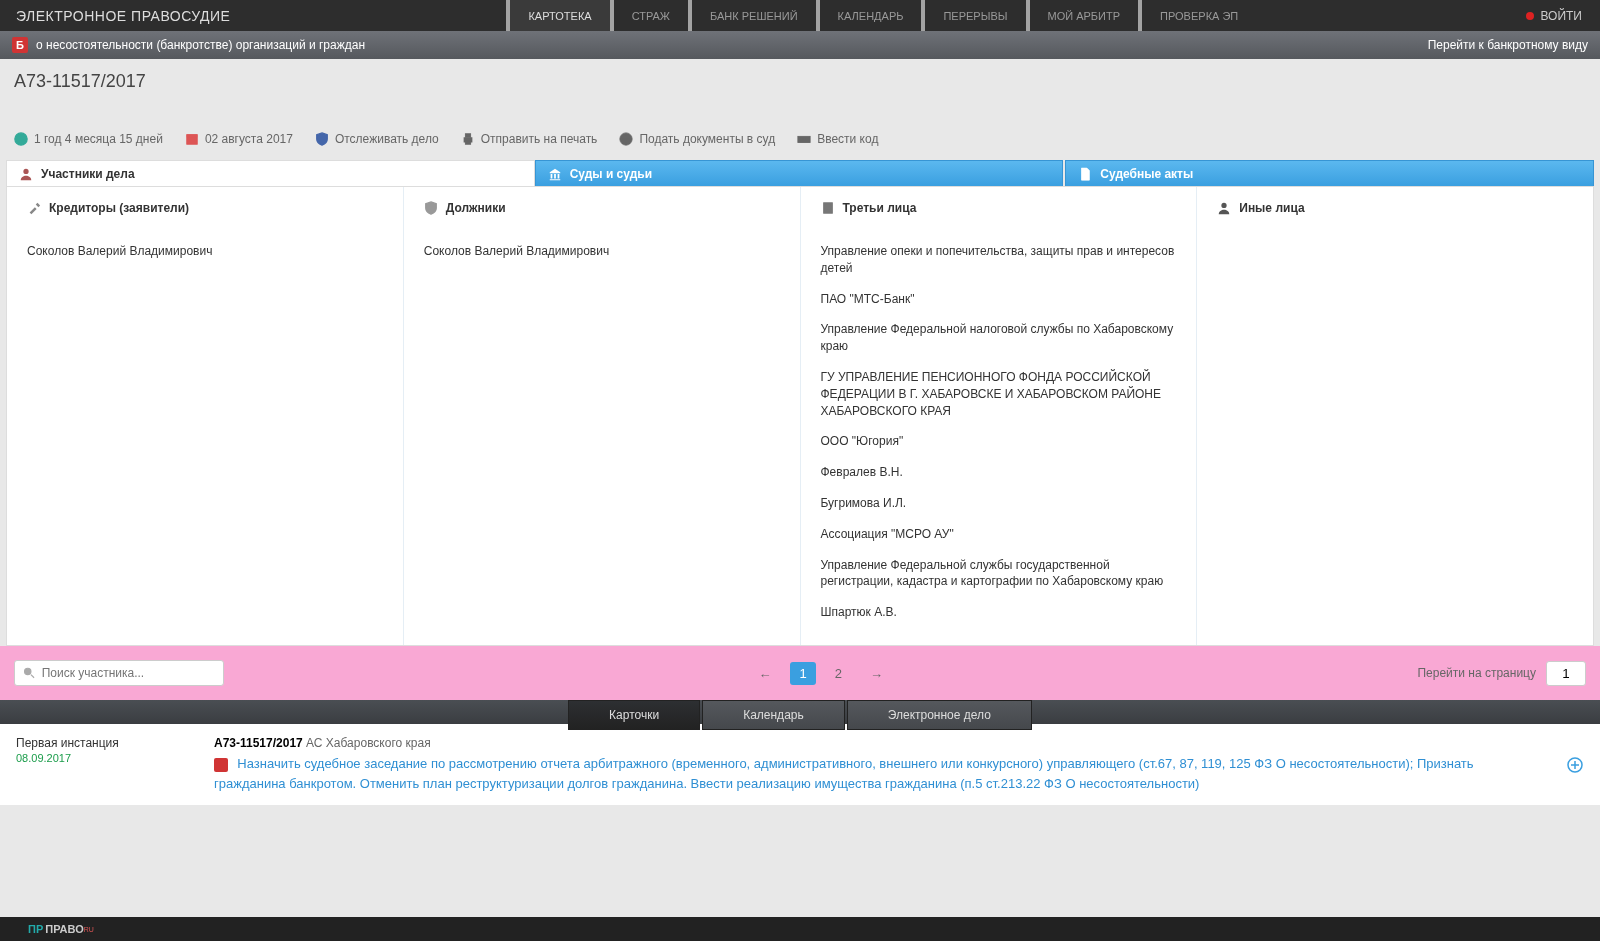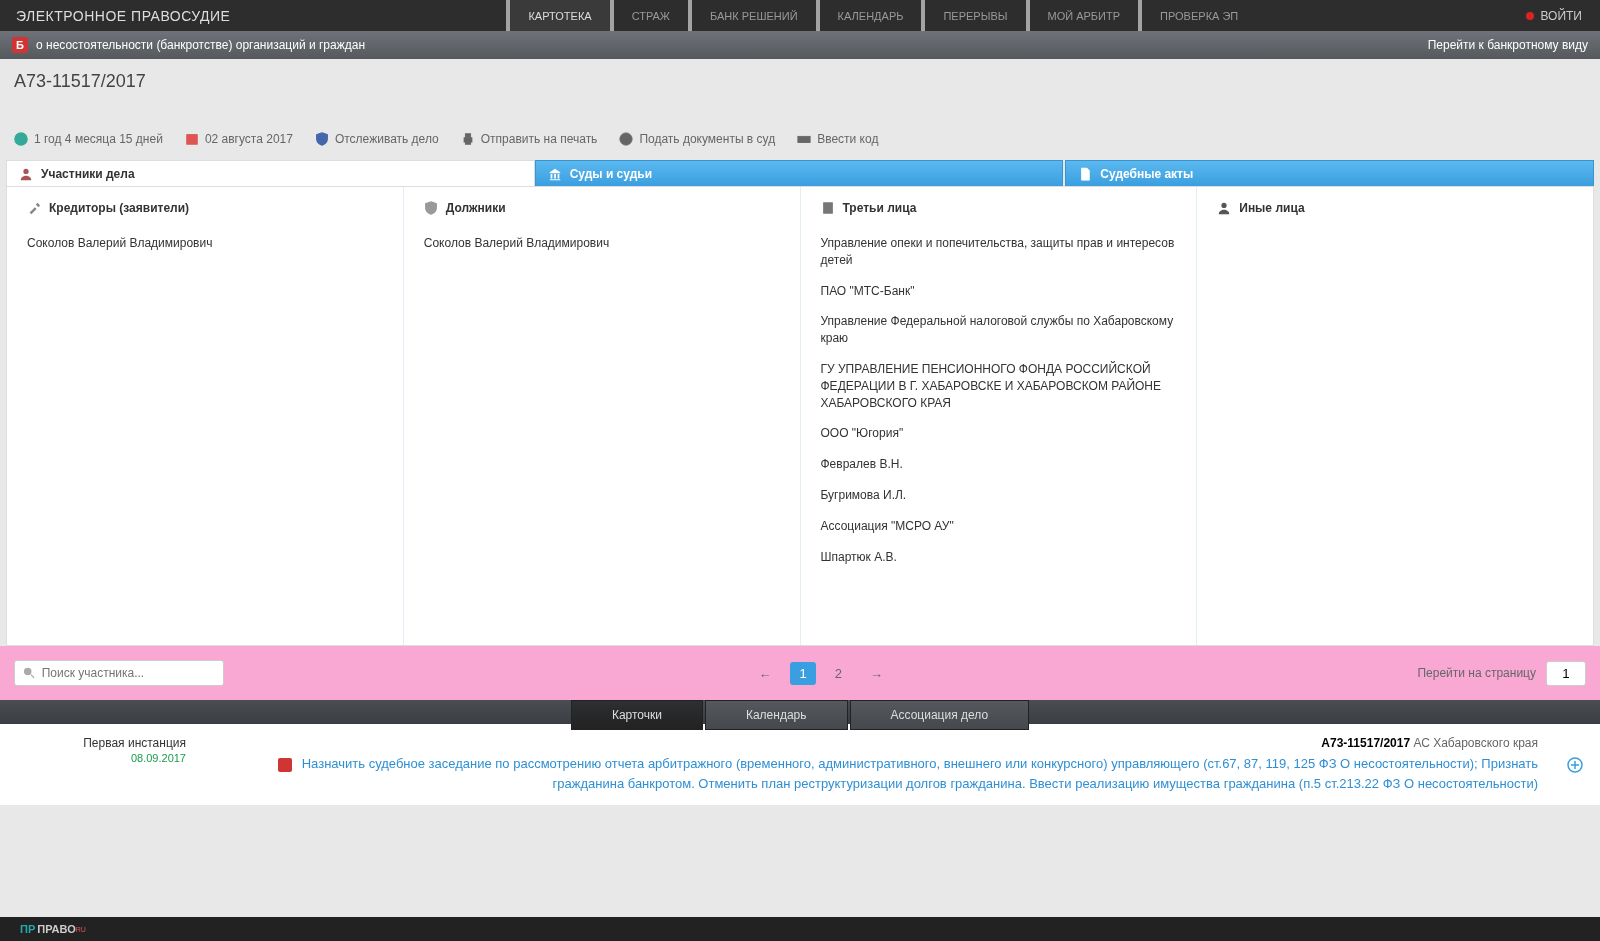--- a/index.html
+++ b/index.html
@@ -32,53 +32,53 @@
 .tabs-row { display: flex; height: 26px; margin: 6px 6px 0 6px; }
 .tab { flex: 1; display: flex; align-items: center; gap: 8px; padding: 0 12px; font-size: 12px; font-weight: bold; }
 .tab.white { background: #fff; color: #333; border: 1px solid #ddd; border-bottom: none; }
 .tab.blue { background: linear-gradient(#5bb8ef, #3a9fe0); color: #fff; border: 1px solid #3795d4; border-bottom: none; cursor: pointer; }
 .tab.blue + .tab.blue { margin-left: 2px; }
 
 
 .panel { background: #fff; margin: 0 6px; border: 1px solid #ddd; height: 460px; display: flex; }
 .col { flex: 1; padding: 14px 20px; position: relative; }
 .col + .col { border-left: 1px solid #e5eef5; }
-.col-header { display: flex; align-items: center; gap: 8px; font-weight: bold; font-size: 12px; color: #333; margin-bottom: 20px; }
+.col-header { display: flex; align-items: center; gap: 8px; font-weight: bold; font-size: 12px; color: #333; margin-bottom: 28px; }
 .col-item { font-size: 12px; color: #333; margin-bottom: 14px; line-height: 1.4; }
 
 
 .pager-bar { background: #f9a8d4; padding: 14px 14px; display: flex; align-items: center; }
 .search-box { background: #fff; border: 1px solid #ccc; border-radius: 3px; padding: 5px 8px; display: flex; align-items: center; gap: 6px; width: 210px; }
 .search-box input { border: none; outline: none; font-size: 12px; color: #888; width: 100%; }
 .pager-center { margin: 0 auto; display: flex; align-items: center; gap: 10px; font-size: 13px; color: #666; }
 .page-btn { padding: 4px 9px; border-radius: 3px; cursor: pointer; }
 .page-btn.active { background: #3a9fe0; color: #fff; }
 .pager-right { display: flex; align-items: center; gap: 10px; color: #666; }
 .page-input { width: 40px; text-align: center; border: 1px solid #ccc; border-radius: 3px; padding: 4px; }
 
 
 .viewmode-bar { background: linear-gradient(#4a4e53, #3a3d41); height: 24px; display: flex; align-items: flex-start; justify-content: center; gap: 2px; }
 .vm-btn { padding: 7px 40px; border: 1px solid #222; color: #ddd; font-size: 12px; cursor: pointer; background: linear-gradient(#55585d,#45484c); }
 .vm-btn.active { background: linear-gradient(#2d2f32,#222); }
 
 
-.instance-row { background: #fff; padding: 12px 16px; display: flex; gap: 28px; text-align: right; }
+.instance-row { background: #fff; padding: 12px 16px; display: flex; gap: 28px; }
 .instance-meta { width: 170px; }
 .instance-title { font-size: 12px; color: #333; margin-bottom: 2px; }
 .instance-date { font-size: 11px; color: #1a9c4a; }
 .instance-body { flex: 1; }
 .case-ref { font-size: 12px; margin-bottom: 4px; }
 .case-ref .bold { font-weight: bold; }
 .case-ref .court { color: #666; }
 .pdf-ico { width: 14px; height: 14px; background: #d03434; border-radius: 2px; display: inline-block; vertical-align: middle; margin-right: 6px; }
 .doc-link { font-size: 13px; color: #2f8fd3; line-height: 1.5; cursor: pointer; }
 .add-btn { width: 18px; height: 18px; border-radius: 50%; color: #3a9fe0; font-size: 16px; font-weight: bold; display: flex; align-items: center; justify-content: center; margin-left: auto; cursor: pointer; align-self: center; }
 
 
-.footer { position: absolute; bottom: 0; left: 0; right: 0; background: #222; height: 24px; display: flex; align-items: center; padding: 0 20px; color: #888; font-size: 11px; text-align: right; }
+.footer { position: absolute; bottom: 0; left: 0; right: 0; background: #222; height: 24px; display: flex; align-items: center; padding: 0 28px; color: #888; font-size: 11px; text-align: right; }
 .footer .p { color: #2aa; font-weight: bold; margin-right: 2px; }
 
 svg.ico path, svg.ico circle, svg.ico rect { fill: currentColor; }
 </style>
 </head>
 <body>
 
 <div class="topnav">
   <div class="logo">ЭЛЕКТРОННОЕ ПРАВОСУДИЕ</div>
   <div class="nav-spacer"></div>
@@ -208,20 +208,21 @@
     </div>
     <div id="third-items">
         <div class="col-item">Управление опеки и попечительства, защиты прав и интересов детей</div>
         <div class="col-item">ПАО "МТС-Банк"</div>
         <div class="col-item">Управление Федеральной налоговой службы по Хабаровскому краю</div>
         <div class="col-item">ГУ УПРАВЛЕНИЕ ПЕНСИОННОГО ФОНДА РОССИЙСКОЙ ФЕДЕРАЦИИ В Г. ХАБАРОВСКЕ И ХАБАРОВСКОМ РАЙОНЕ ХАБАРОВСКОГО КРАЯ</div>
         <div class="col-item">ООО "Югория"</div>
         <div class="col-item">Февралев В.Н.</div>
         <div class="col-item">Бугримова И.Л.</div>
         <div class="col-item">Ассоциация "МСРО АУ"</div>
+        <div class="col-item">Управление Федеральной службы государственной регистрации, кадастра и картографии по Хабаровскому краю</div>
         <div class="col-item">Шпартюк А.В.</div>
       </div>
   </div>
   <div class="col">
     <div class="col-header">
       <svg class="ico" viewBox="0 0 16 16" style="color:#555">
           <circle cx="8" cy="5" r="3"></circle>
           <path d="M2 15c0-3 3-5 6-5s6 2 6 5z"></path>
         </svg>
       <span>Иные лица</span>
@@ -245,21 +246,21 @@
   </div>
   <div class="pager-right">
     <span>Перейти на страницу</span>
     <input class="page-input" value="1" style="">
   </div>
 </div>
 
 <div class="viewmode-bar">
   <div class="vm-btn active">Карточки</div>
   <div class="vm-btn">Календарь</div>
-  <div class="vm-btn">Ассоциация дело</div>
+  <div class="vm-btn">Электронное дело</div>
 </div>
 
 <div class="instance-row">
   <div class="instance-meta">
     <div class="instance-title">Первая инстанция</div>
     <div class="instance-date">08.09.2017</div>
   </div>
   <div class="instance-body">
     <div class="case-ref">
       <span class="bold">А73-11517/2017</span>

